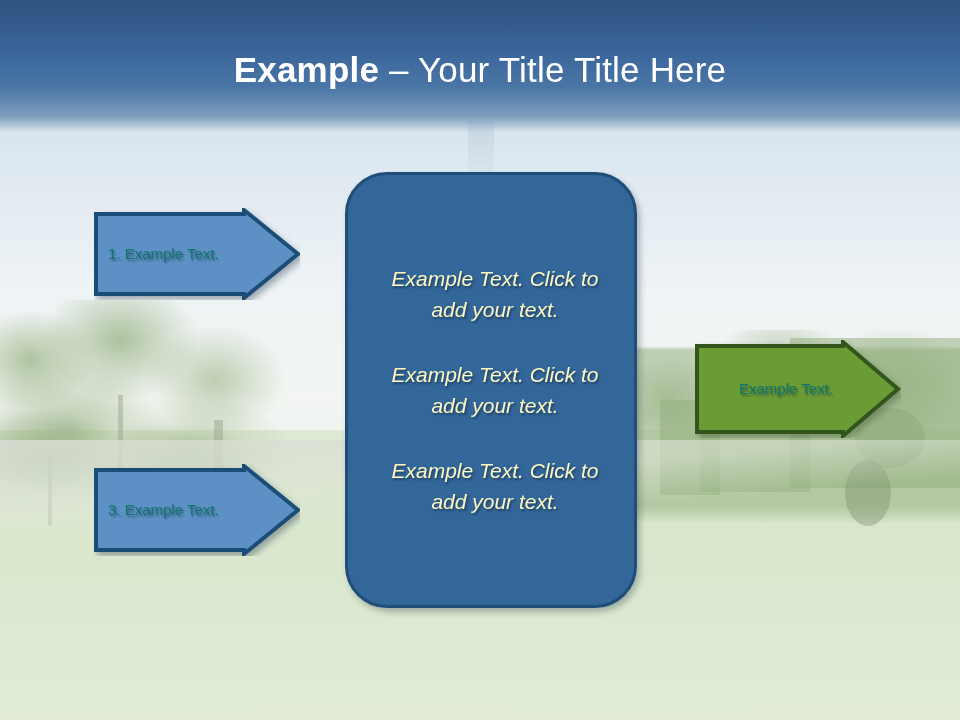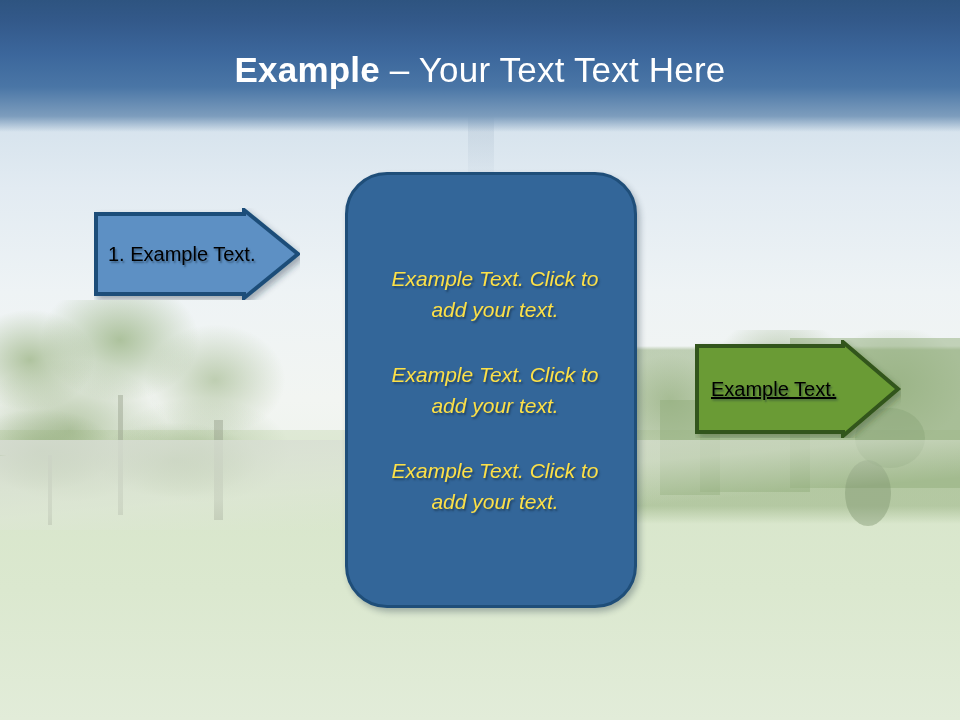--- a/index.html
+++ b/index.html
@@ -130,50 +130,50 @@
   
   .arrow {
     position: absolute;
     display: flex;
     align-items: center;
   }
   .arrow svg { position: absolute; left: 0; top: 0; }
   .arrow .label {
     position: relative;
     z-index: 2;
-    color: #000000;
-    font-size: 20px;
+    color: #0f766e;
+    font-size: 15px;
     line-height: 20px;
     text-shadow: 1.5px 1.5px 1.8px rgba(20,40,60,0.45);
     white-space: nowrap;
   }
 
   .arrow-blue { width: 206px; height: 92px; }
   .arrow-blue .label { margin-left: 14px; }
 
   .arrow-green { width: 206px; height: 98px; }
-  .arrow-green .label { margin-left: 16px; text-decoration: underline; }
+  .arrow-green .label { margin-left: 44px; }
 
   
   .center-box {
     position: absolute;
     left: 345px; top: 172px;
     width: 292px; height: 436px;
     box-sizing: border-box;
     background: #336699;
     border: 3px solid #1f4e79;
     border-radius: 42px;
     box-shadow: 3px 4px 6px rgba(20,40,60,0.30);
     display: flex;
     flex-direction: column;
     justify-content: center;
     padding: 0 18px 0 26px;
   }
   .box-para {
-    color: #fde047;
+    color: #fef9c3;
     font-style: italic;
     font-size: 21px;
     line-height: 31px;
     text-align: center;
     text-shadow: 1.5px 1.5px 2px rgba(15,35,55,0.5);
     margin: 0;
     padding: 0;
   }
   .box-gap { height: 34px; }
 </style>
@@ -201,37 +201,43 @@
 
     <div class="bg-path"></div>
     <div class="bg-horizon"></div>
 
     <div style="position:absolute; left:468px; top:100px; width:26px; height:72px;
                 background:linear-gradient(180deg, rgba(150,170,190,0.30), rgba(170,188,205,0.10));"></div>
   </div>
 
   <div class="banner">
     <div class="title">
-      <b>Example</b><span> – Your Text Text Here</span>
+      <b>Example</b><span> – Your Title Title Here</span>
     </div>
   </div>
 
   <div class="arrow arrow-blue" style="left:94px; top:208px;">
     <svg width="206" height="92" viewBox="0 0 206 92">
       <defs>
         <filter id="sh1" x="-20%" y="-20%" width="150%" height="150%">
           <feDropShadow dx="3" dy="4" stdDeviation="3" flood-color="#16324a" flood-opacity="0.38"></feDropShadow>
         </filter>
       </defs>
       <polygon points="2,6 150,6 150,2 204,46 150,90 150,86 2,86" fill="#5d90c4" stroke="#1f4e79" stroke-width="4" stroke-linejoin="miter" filter="url(#sh1)"></polygon>
     </svg>
     <span class="label">1. Example Text.</span>
   </div>
 
 
+  <div class="arrow arrow-blue" style="left:94px; top:464px;">
+    <svg width="206" height="92" viewBox="0 0 206 92">
+      <polygon points="2,6 150,6 150,2 204,46 150,90 150,86 2,86" fill="#5d90c4" stroke="#1f4e79" stroke-width="4" stroke-linejoin="miter" filter="url(#sh1)"></polygon>
+    </svg>
+    <span class="label">3. Example Text.</span>
+  </div>
 
   <div class="center-box">
     <p class="box-para">Example Text. Click  to add your text.</p>
     <div class="box-gap"></div>
     <p class="box-para">Example Text. Click  to add your text.</p>
     <div class="box-gap"></div>
     <p class="box-para">Example Text. Click  to add your text.</p>
   </div>
 
   <div class="arrow arrow-green" style="left:695px; top:340px;">

